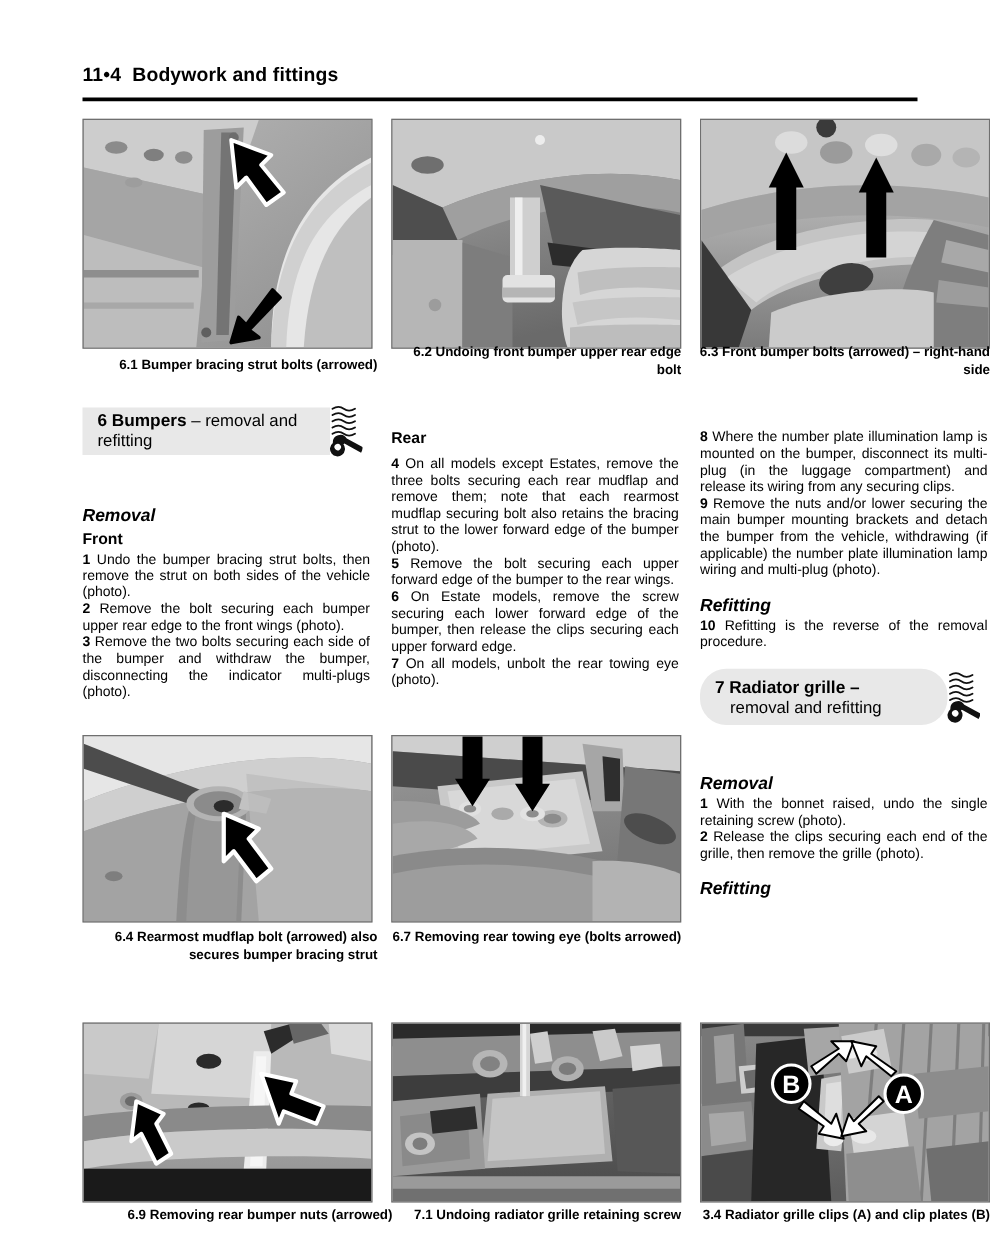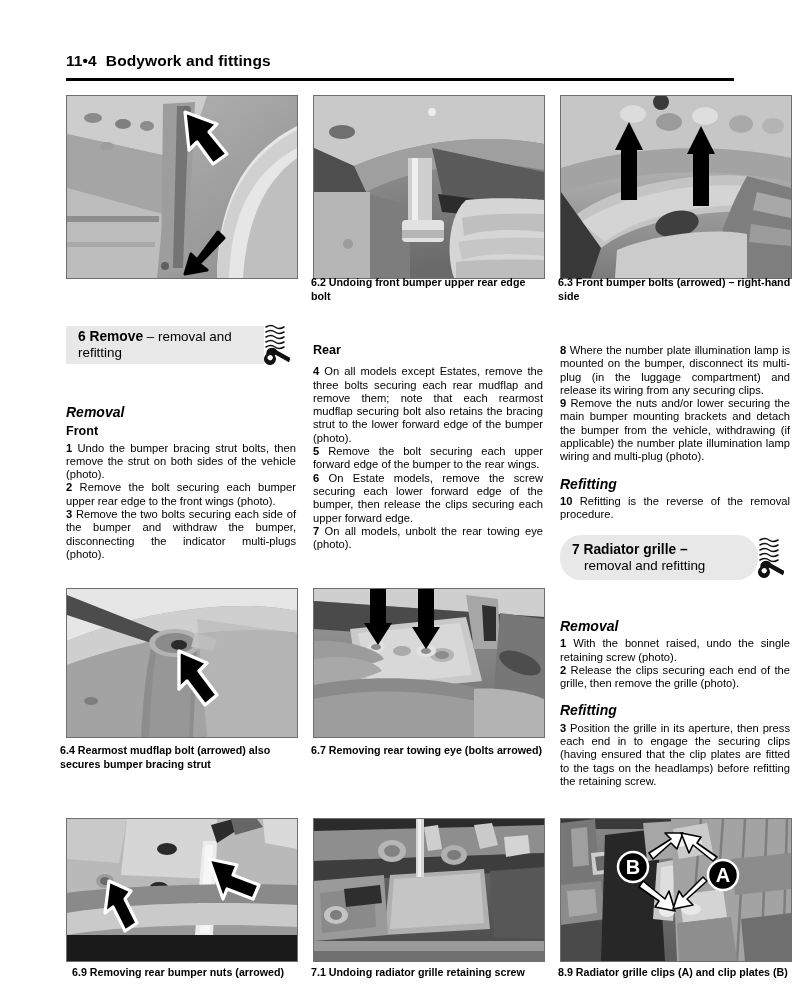--- a/index.html
+++ b/index.html
@@ -50,21 +50,21 @@
     background: #c8c8c8;
     overflow: hidden;
   }
 
   
   .caption {
     position: absolute;
     font-size: 10.7px;
     font-weight: bold;
     line-height: 13.5px;
-    text-align: left;
+    text-align: right;
   }
 
   
   .col {
     position: absolute;
     width: 230px;
     font-size: 11.2px;
     line-height: 13.3px;
     text-align: justify;
     margin-top: 28px;
@@ -168,20 +168,21 @@
 
       <g>
         <path d="M118,16 L150,28 L142,36 L160,58 L146,68 L130,46 L122,54 Z" fill="#000" stroke="#fff" stroke-width="3.2" stroke-linejoin="round"></path>
       </g>
 
       <g>
         <path d="M157,142 L132,168 L140,174 L118,178 L124,158 L130,164 L151,136 Z" fill="#000" stroke="#000" stroke-width="3" stroke-linejoin="round"></path>
       </g>
     </svg>
   </div>
+  <div class="caption" style="left:60px; top:286px; width:242px;">6.1 Bumper bracing strut bolts (arrowed)</div>
 
   <div class="photo" style="left:313px; top:95px; width:230px; height:182px;">
     <svg class="ink" viewBox="0 0 230 182" preserveAspectRatio="none">
       <defs>
         <linearGradient id="g62" x1="0" y1="0" x2="0.3" y2="1">
           <stop offset="0" stop-color="#a8a8a8"></stop>
             <stop offset="1" stop-color="#6a6a6a"></stop>
         </linearGradient>
       </defs>
       <rect width="230" height="182" fill="url(#g62)"></rect>
@@ -244,21 +245,21 @@
       <g>
         <path d="M140,30 L154,58 L148,58 L148,110 L132,110 L132,58 L126,58 Z" fill="#000"></path>
       </g>
     </svg>
   </div>
   <div class="caption" style="left:558px; top:276px; width:234px;">6.3 Front bumper bolts (arrowed) – right-hand side</div>
 
   <div class="section-box" style="left:66px; top:326px; width:198px; height:38px;">
     <div class="sec-text">
       <span class="sec-num">6</span>
-      <span class="sec-title">Remove</span>
+      <span class="sec-title">Bumpers</span>
       <span class="sec-sub">– removal and refitting</span>
     </div>
     <svg class="spanner" viewBox="0 0 30 46">
       <g stroke="#111" stroke-width="1.5" fill="none" stroke-linecap="round">
         <path d="M6,5 q5,-3 9,0 t9,0"></path>
         <path d="M6,10 q5,-3 9,0 t9,0"></path>
         <path d="M6,15 q5,-3 9,0 t9,0"></path>
         <path d="M6,20 q5,-3 9,0 t9,0"></path>
         <path d="M6,25 q5,-3 9,0 t9,0"></path>
       </g>
@@ -311,21 +312,20 @@
         <circle cx="9" cy="6" r="2.6" fill="#fff"></circle>
       </g>
     </svg>
   </div>
 
   <div class="col" style="left:560px; top:592px;">
     <h3 class="sub-italic">Removal</h3>
     <p><span class="num">1</span> <span>With the bonnet raised, undo the single retaining screw (photo).</span></p>
     <p><span class="num">2</span> <span>Release the clips securing each end of the grille, then remove the grille (photo).</span></p>
     <h3 class="sub-italic" style="margin-top:14px;">Refitting</h3>
-    <p><span class="num">3</span> <span>Position the grille in its aperture, then press each end in to engage the securing clips (having ensured that the clip plates are fitted to the tags on the headlamps) before refitting the retaining screw.</span></p>
   </div>
 
   <div class="photo" style="left:66px; top:588px; width:230px; height:148px;">
     <svg class="ink" viewBox="0 0 230 148" preserveAspectRatio="none">
       <defs>
         <linearGradient id="g64" x1="0" y1="0" x2="0.4" y2="1">
           <stop offset="0" stop-color="#b4b4b4"></stop>
             <stop offset="1" stop-color="#8c8c8c"></stop>
         </linearGradient>
       </defs>
@@ -533,15 +533,15 @@
       <g>
         <circle cx="72" cy="48" r="15" fill="#000" stroke="#fff" stroke-width="2.5"></circle>
         <text x="72" y="55" font-family="Liberation Sans, sans-serif" font-size="20" font-weight="bold" fill="#fff" text-anchor="middle">B</text>
       </g>
       <g>
         <circle cx="162" cy="56" r="15" fill="#000" stroke="#fff" stroke-width="2.5"></circle>
         <text x="162" y="63" font-family="Liberation Sans, sans-serif" font-size="20" font-weight="bold" fill="#fff" text-anchor="middle">A</text>
       </g>
     </svg>
   </div>
-  <div class="caption" style="left:558px; top:966px; width:234px;">8.9 Radiator grille clips (A) and clip plates (B)</div>
+  <div class="caption" style="left:558px; top:966px; width:234px;">3.4 Radiator grille clips (A) and clip plates (B)</div>
 
 </div>
 
 </body></html>

